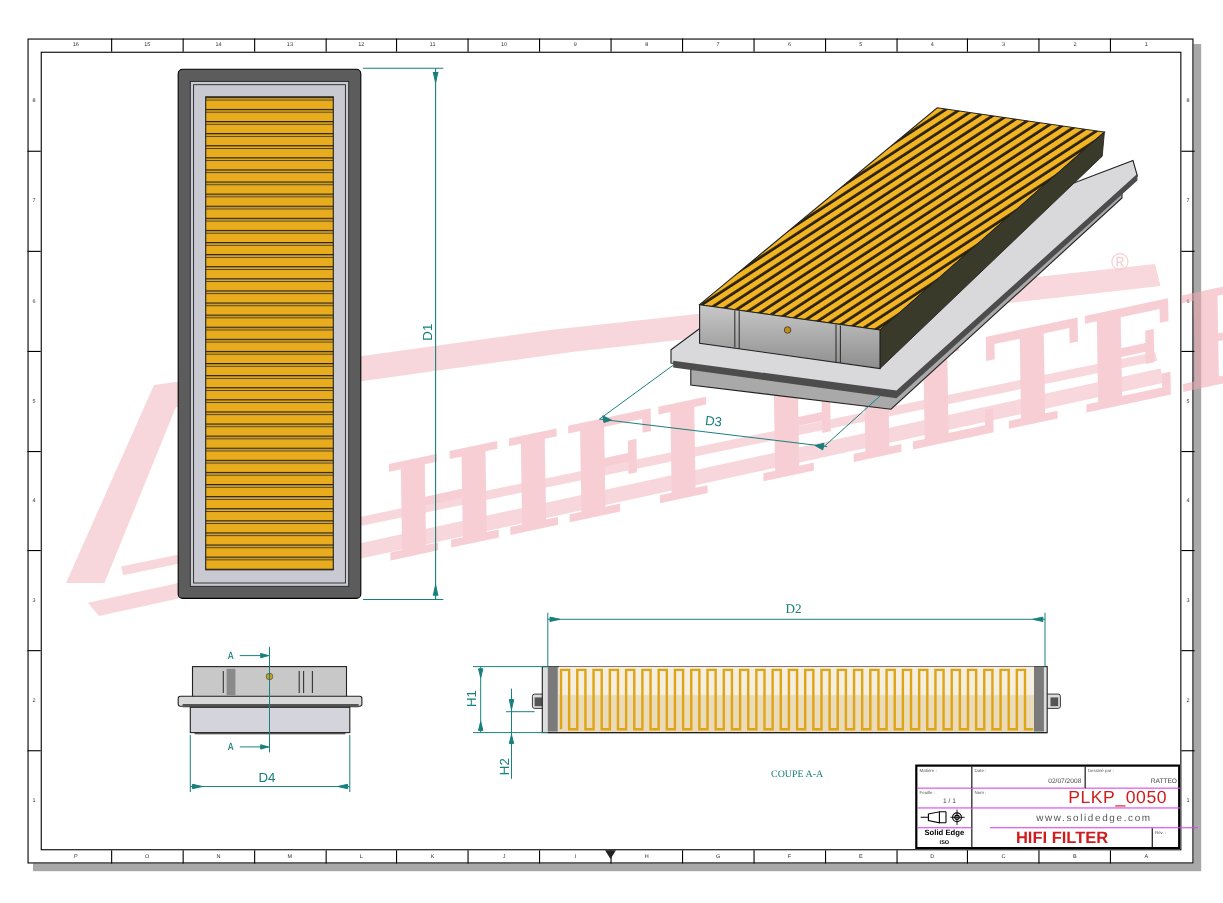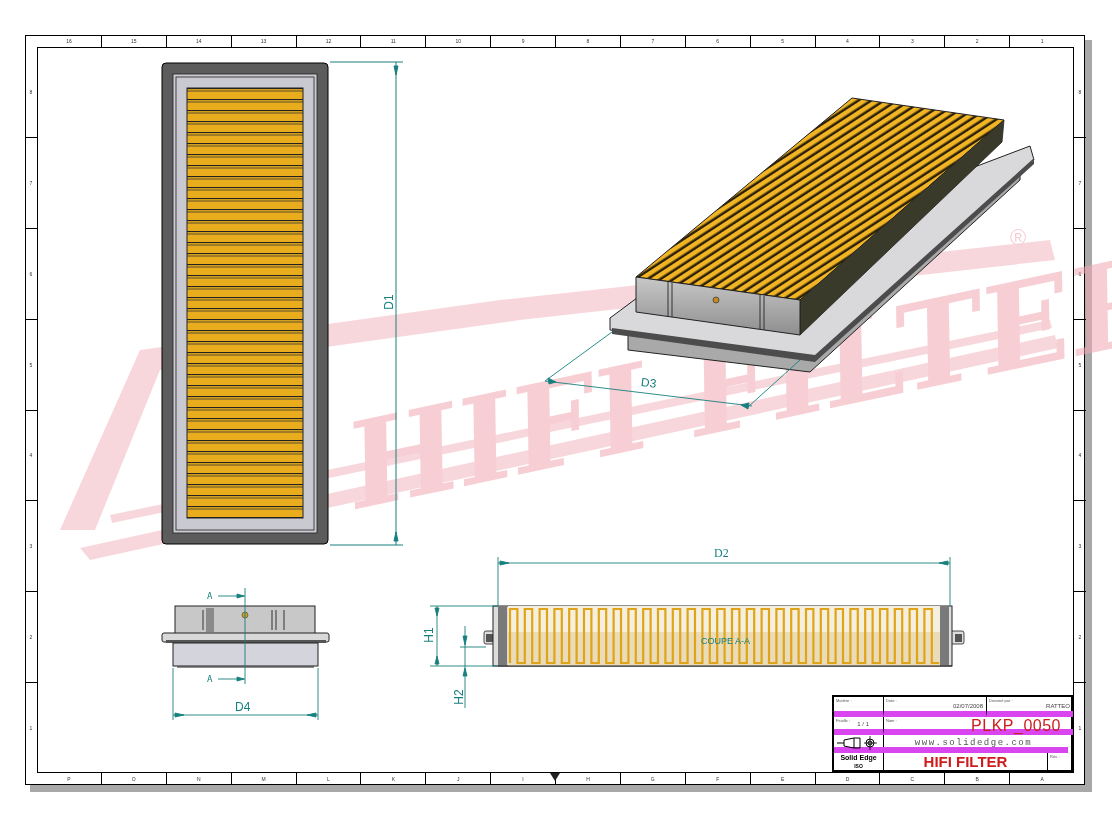--- a/index.html
+++ b/index.html
@@ -10,25 +10,25 @@
   .zone-top,.zone-bot{position:absolute;left:37px;width:1037px;height:12px;display:flex;}
   .zone-top{top:35px;} .zone-bot{top:773px;}
   .zone-top div,.zone-bot div{flex:1;border-left:1px solid #000;font-size:5px;color:#333;text-align:center;line-height:12px;}
   .zone-top div:first-child,.zone-bot div:first-child{border-left:none;}
   .zone-l,.zone-r{position:absolute;top:47px;width:12px;height:726px;display:flex;flex-direction:column;}
   .zone-l{left:25px;} .zone-r{left:1074px;}
   .zone-l div,.zone-r div{flex:1;border-top:1px solid #000;font-size:5px;color:#333;display:flex;align-items:center;justify-content:center;}
   .zone-l div:first-child,.zone-r div:first-child{border-top:none;}
   svg.draw{position:absolute;left:0;top:0;}
   .tb{position:absolute;left:832px;top:695px;width:241px;height:77px;border:2px solid #000;box-sizing:border-box;background:#fff;}
-  .tb .cell{position:absolute;border-right:1px solid #000;border-bottom:6px solid #d946ef;box-sizing:border-box;}
+  .tb .cell{position:absolute;border-right:1px solid #000;border-bottom:1px solid #d946ef;box-sizing:border-box;}
   .tb .lbl{position:absolute;left:2px;top:1px;font-size:4px;color:#555;}
   .tb .val{position:absolute;right:3px;bottom:2px;font-size:6px;color:#444;}
   .dimtxt{position:absolute;color:#17807e;font-size:12px;font-family:"Liberation Sans",sans-serif;}
-  .coupe{position:absolute;left:701px;top:636px;font-size:9px;color:#17807e;font-family:Liberation Sans, sans-serif;letter-spacing:0px;}
+  .coupe{position:absolute;left:701px;top:698px;font-size:9px;color:#17807e;font-family:Liberation Serif, serif;letter-spacing:0px;}
 </style>
 </head>
 <body>
 
 <div class="sheet-shadow"></div>
 <div class="sheet"></div>
 <div class="inner"></div>
 
 <div class="zone-top">
   <div>16</div>
@@ -262,21 +262,21 @@
       <polygon points="10,5 20,3 20,13 10,11" fill="none" stroke="#000" stroke-width="1"></polygon>
       <line x1="20" y1="3" x2="26" y2="3" stroke="#000" stroke-width="1"></line>
       <line x1="20" y1="13" x2="26" y2="13" stroke="#000" stroke-width="1"></line>
       <line x1="26" y1="3" x2="26" y2="13" stroke="#000" stroke-width="1"></line>
       <circle cx="36" cy="8" r="4" fill="none" stroke="#000" stroke-width="1"></circle>
       <circle cx="36" cy="8" r="2" fill="none" stroke="#000" stroke-width="1"></circle>
       <line x1="30" y1="8" x2="43" y2="8" stroke="#000" stroke-width="0.8"></line>
       <line x1="36" y1="1" x2="36" y2="15" stroke="#000" stroke-width="0.8"></line>
     </svg>
   </div>
-  <div class="cell" style="left:45px;top:38px;width:189px;height:18px;border-right:none;font-family:Liberation Mono, monospace;">
+  <div class="cell" style="left:66px;top:38px;width:189px;height:18px;border-right:none;">
     <span style="position:absolute;left:0;right:0;top:3px;text-align:center;font-size:9px;color:#555;letter-spacing:1.5px;">www.solidedge.com</span>
   </div>
   <div class="cell" style="left:0;top:56px;width:50px;height:17px;border-bottom:none;">
     <span style="position:absolute;left:0;right:0;top:1px;text-align:center;font-size:7px;font-weight:bold;color:#000;">Solid Edge</span>
     <span style="position:absolute;left:0;right:0;top:10px;text-align:center;font-size:5px;font-weight:bold;color:#000;">ISO</span>
   </div>
   <div class="cell" style="left:50px;top:56px;width:164px;height:17px;border-bottom:none;">
     <span style="position:absolute;left:0;right:0;top:0px;text-align:center;font-size:15px;font-weight:bold;color:#d01c1c;">HIFI FILTER</span>
   </div>
   <div class="cell" style="left:214px;top:56px;width:25px;height:17px;border-right:none;border-bottom:none;">

